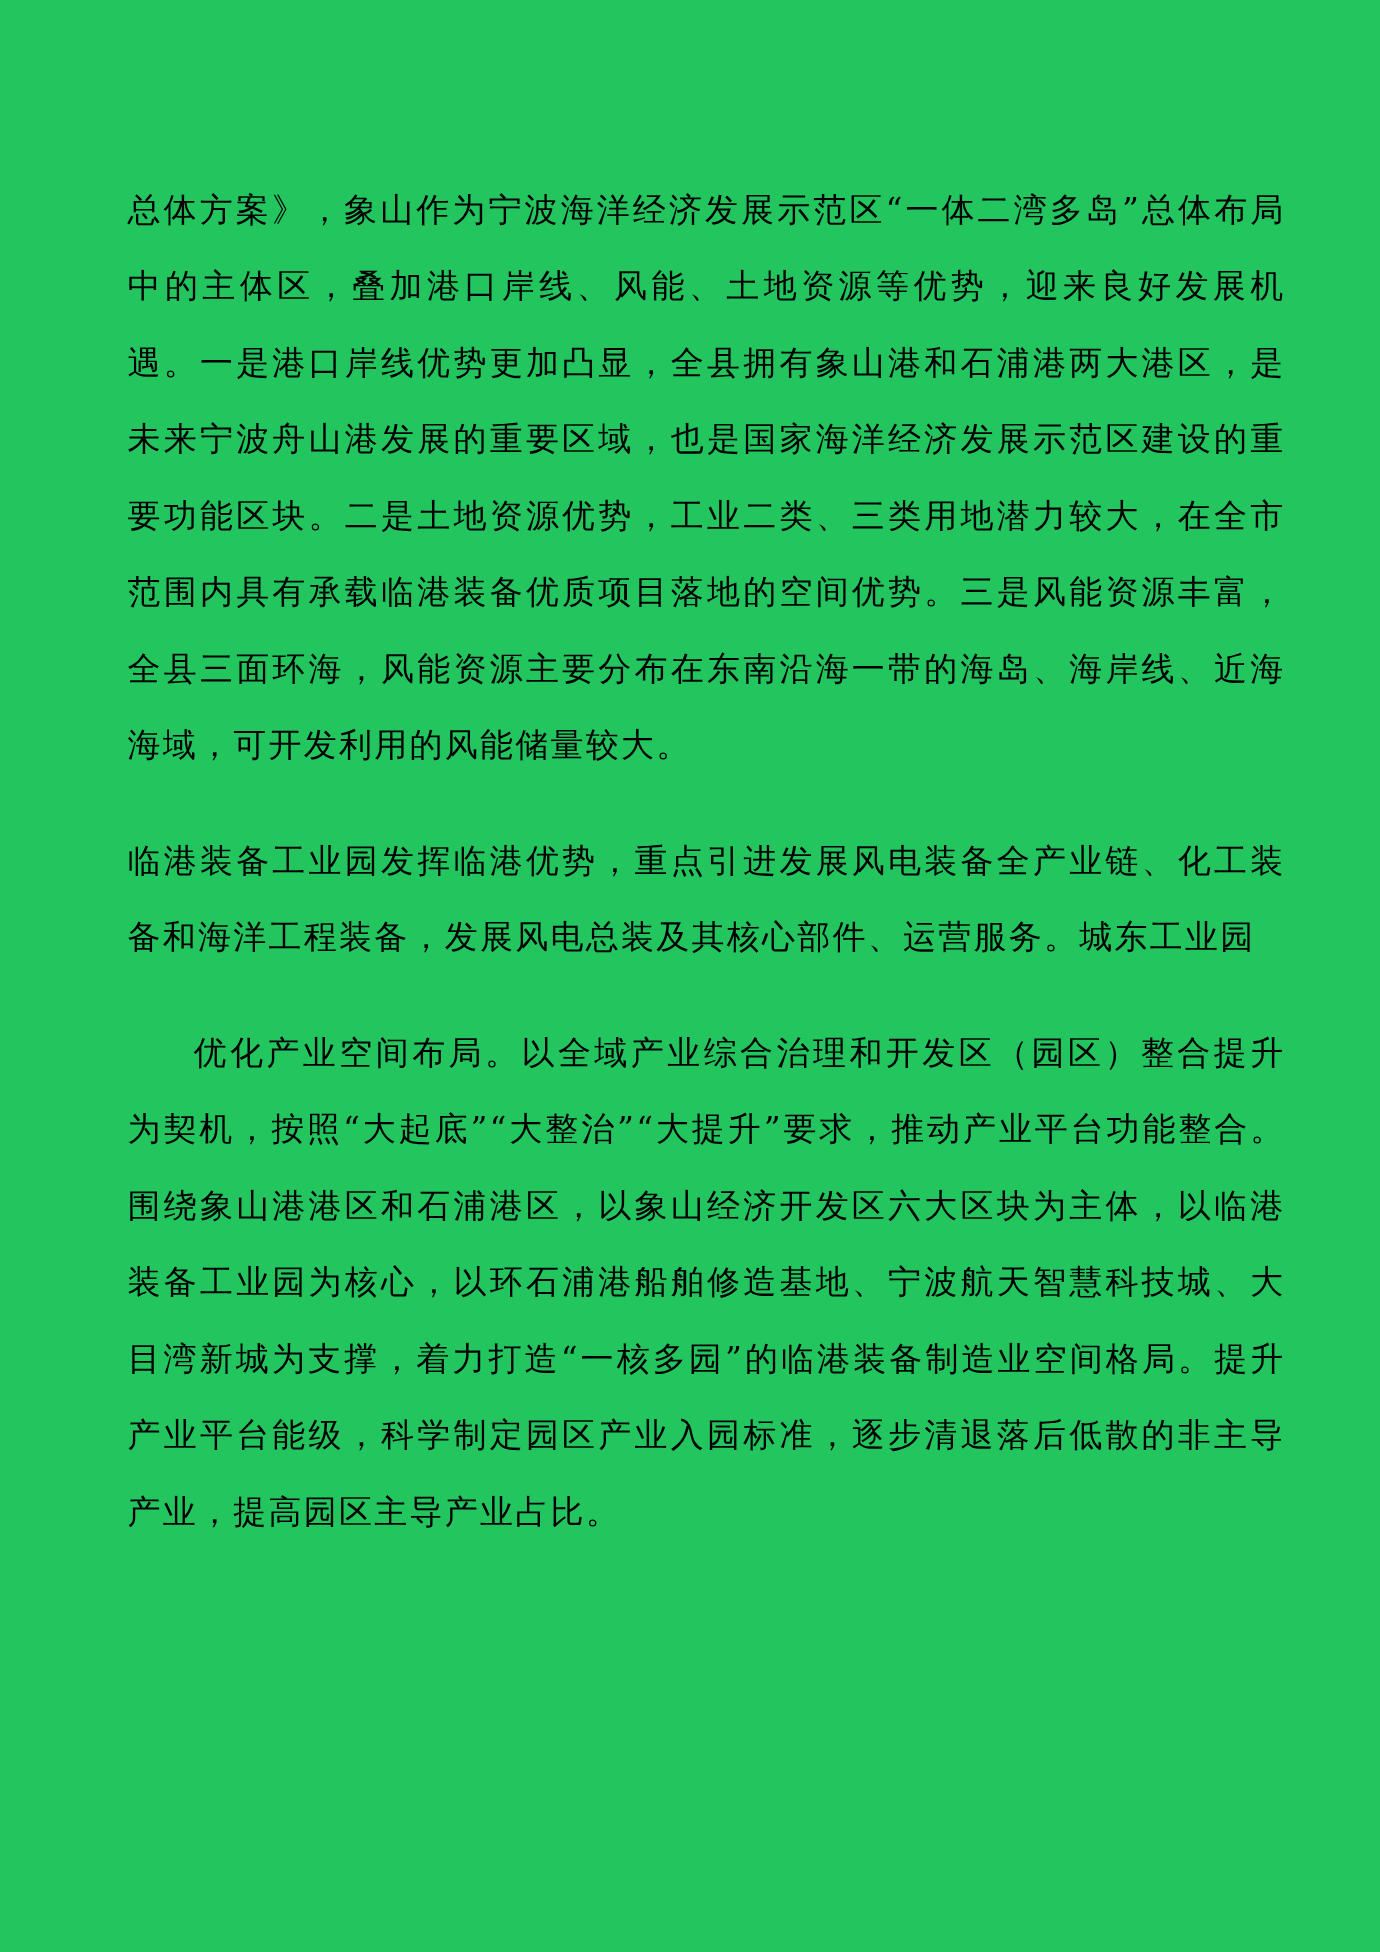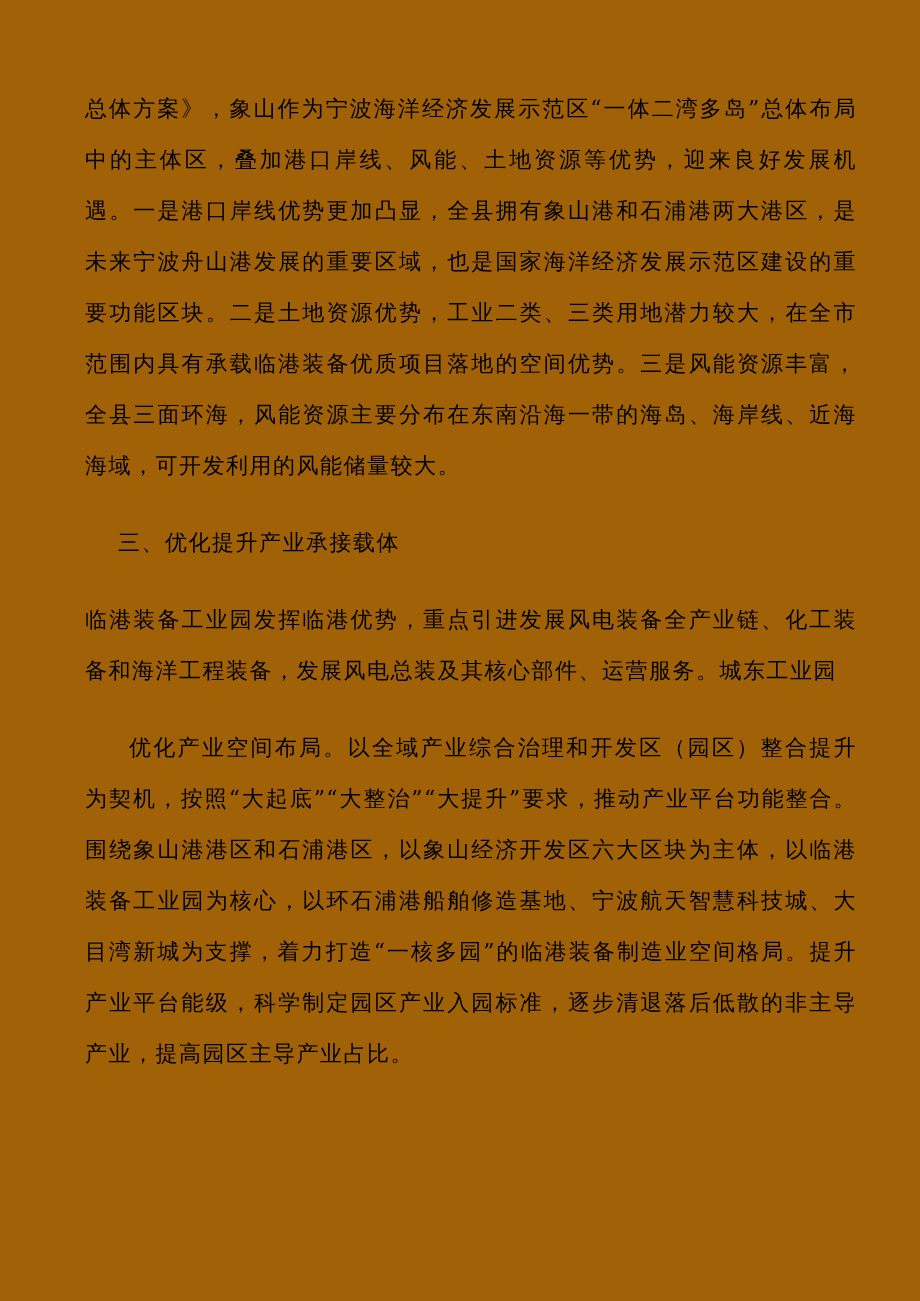--- a/index.html
+++ b/index.html
@@ -11,22 +11,22 @@
     width: 920px;
     height: 1301px;
     overflow: hidden;
     font-family: "DejaVu Serif", "Liberation Serif", serif;
     color: #000000;
   }
   .page {
     box-sizing: border-box;
     width: 920px;
     height: 1301px;
-    padding: 83px 63px 40px 85px;
-    background: #a16207;
+    padding: 115px 63px 40px 85px;
+    background: #22c55e;
   }
   .para {
     margin: 0 0 26px 0;
     font-size: 22px;
     line-height: 51px;
     letter-spacing: 1.5px;
     text-align: justify;
     text-justify: inter-ideograph;
     word-break: break-all;
   }
@@ -41,18 +41,17 @@
     text-indent: 1.5em;
     font-weight: normal;
   }
 </style>
 </head>
 <body>
 
 <div class="page">
   <p class="para">总体方案》，象山作为宁波海洋经济发展示范区“一体二湾多岛”总体布局中的主体区，叠加港口岸线、风能、土地资源等优势，迎来良好发展机遇。一是港口岸线优势更加凸显，全县拥有象山港和石浦港两大港区，是未来宁波舟山港发展的重要区域，也是国家海洋经济发展示范区建设的重要功能区块。二是土地资源优势，工业二类、三类用地潜力较大，在全市范围内具有承载临港装备优质项目落地的空间优势。三是风能资源丰富，全县三面环海，风能资源主要分布在东南沿海一带的海岛、海岸线、近海海域，可开发利用的风能储量较大。</p>
 
-  <p class="heading">三、优化提升产业承接载体</p>
 
   <p class="para">临港装备工业园发挥临港优势，重点引进发展风电装备全产业链、化工装备和海洋工程装备，发展风电总装及其核心部件、运营服务。城东工业园</p>
 
   <p class="para indent">优化产业空间布局。以全域产业综合治理和开发区（园区）整合提升为契机，按照“大起底”“大整治”“大提升”要求，推动产业平台功能整合。围绕象山港港区和石浦港区，以象山经济开发区六大区块为主体，以临港装备工业园为核心，以环石浦港船舶修造基地、宁波航天智慧科技城、大目湾新城为支撑，着力打造“一核多园”的临港装备制造业空间格局。提升产业平台能级，科学制定园区产业入园标准，逐步清退落后低散的非主导产业，提高园区主导产业占比。</p>
 </div>
 
 </body></html>

